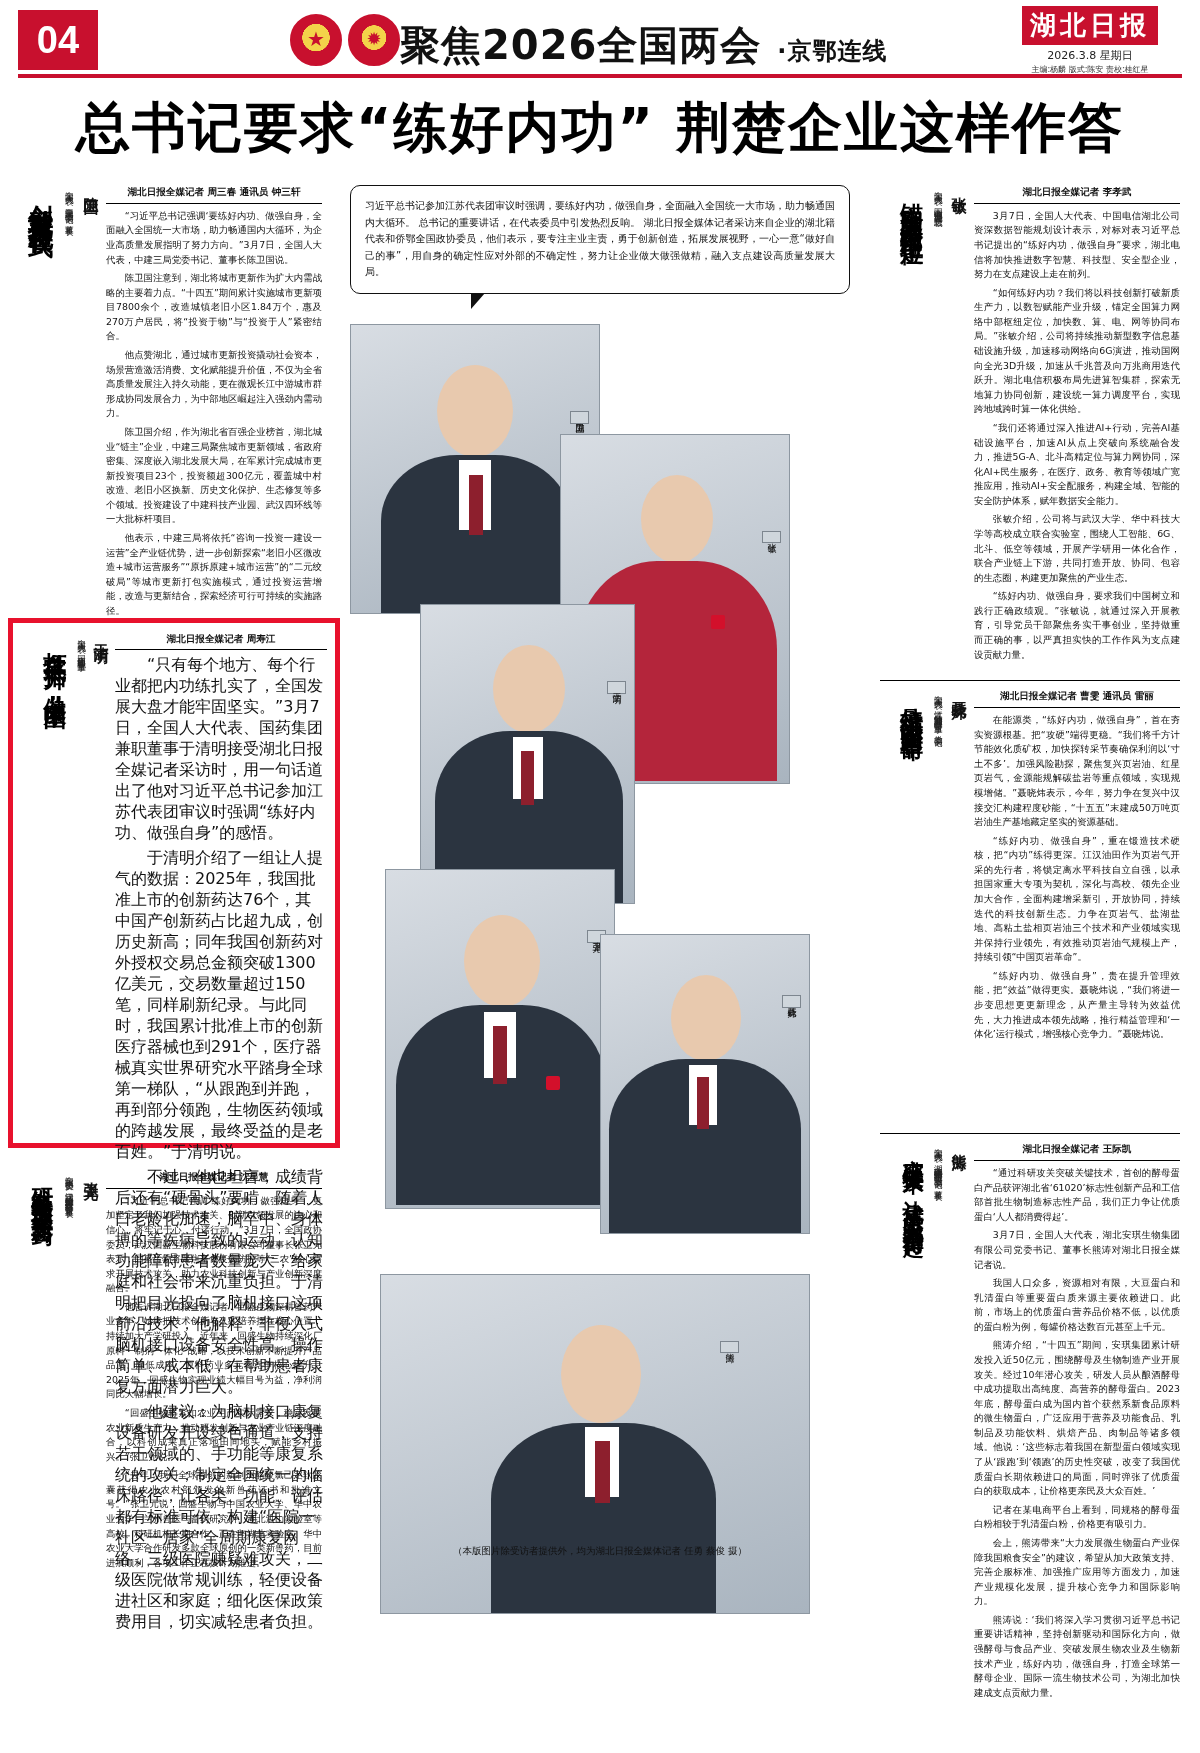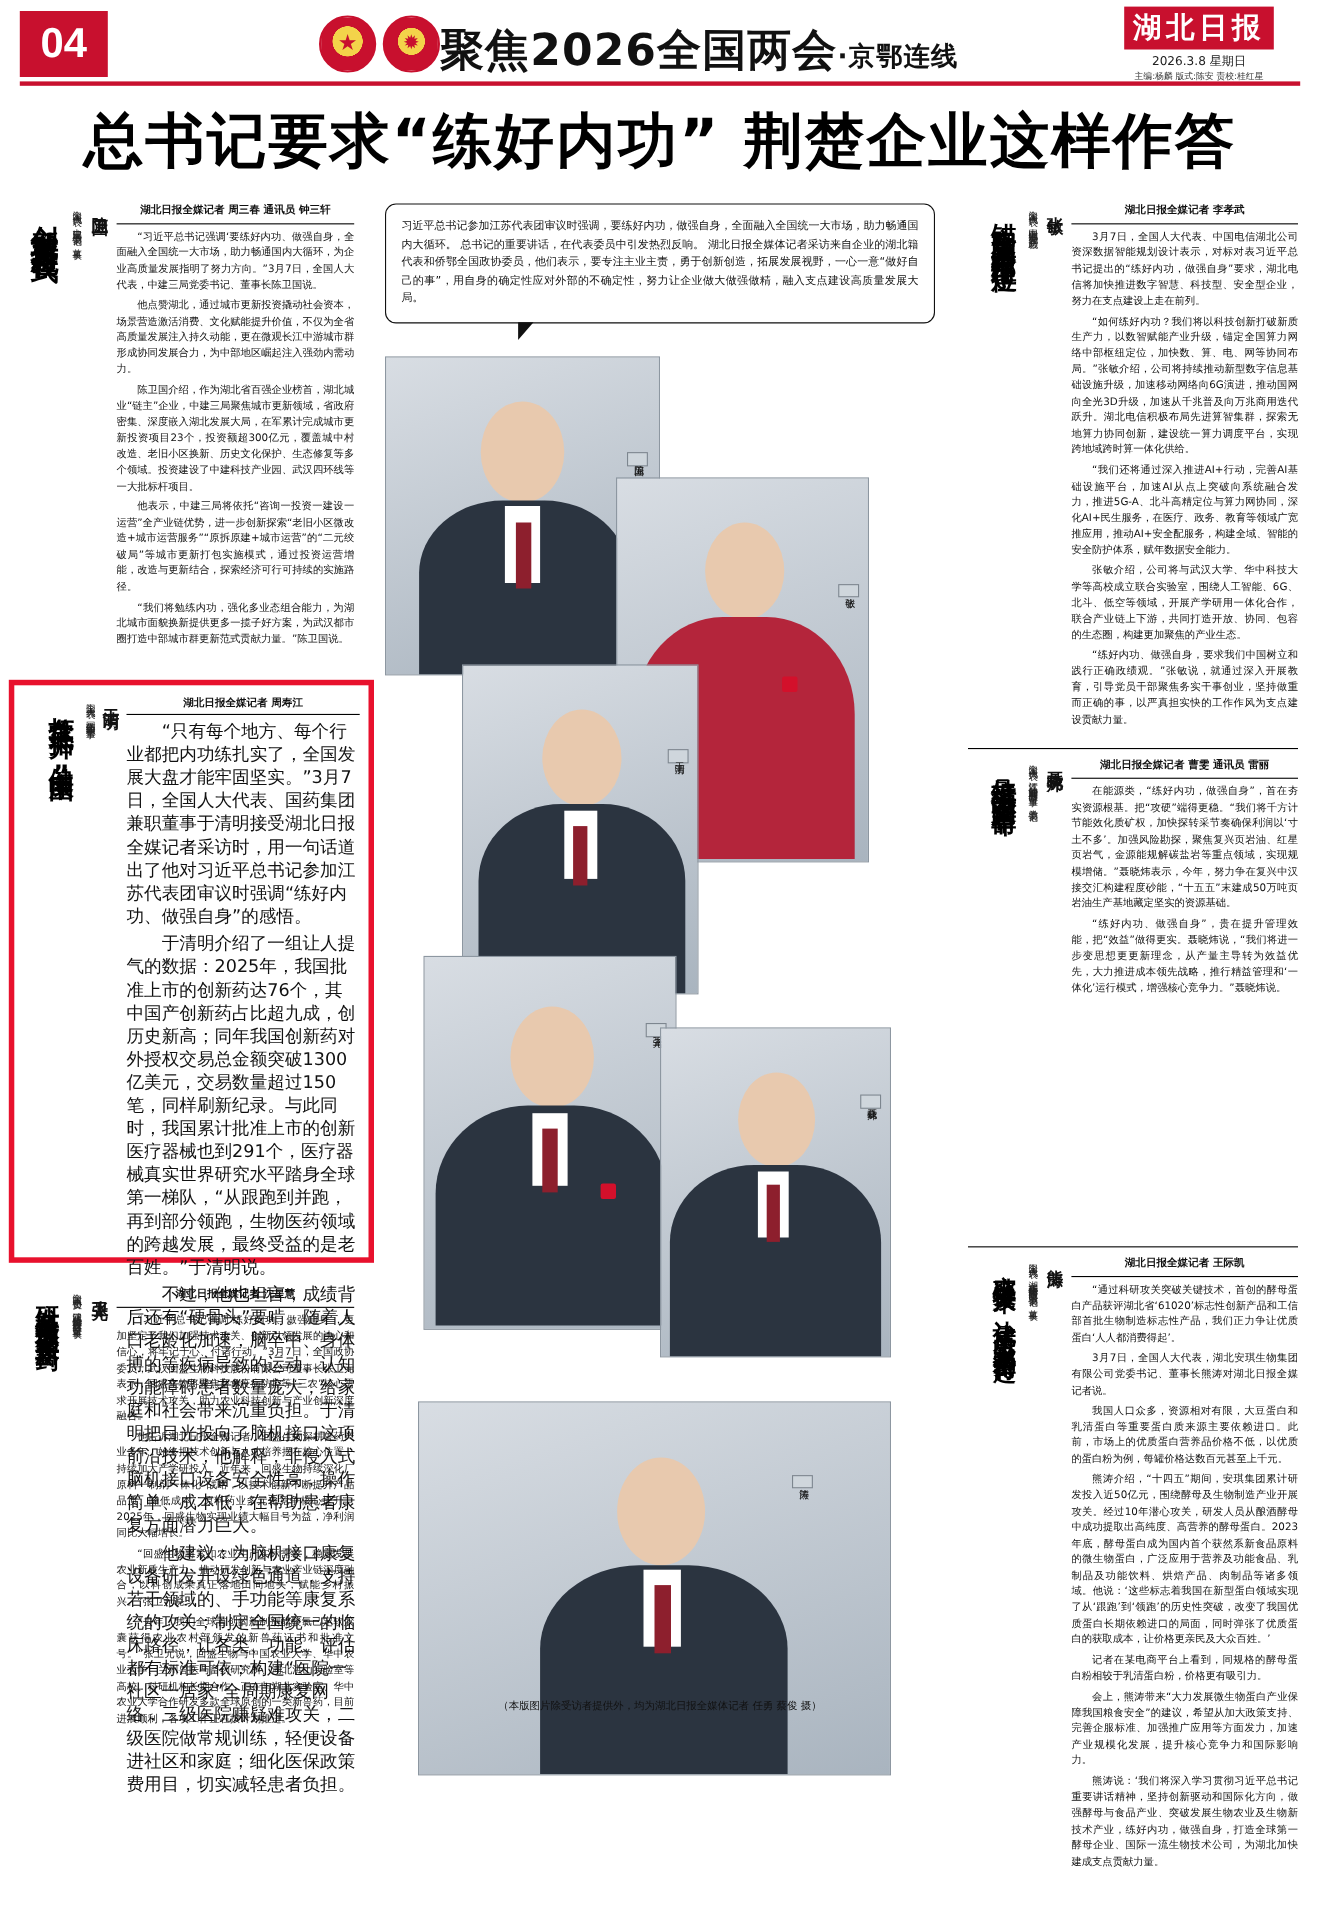--- a/index.html
+++ b/index.html
@@ -26,21 +26,21 @@
   .emblem-wrap { position:absolute; left:290px; top:14px; display:flex; gap:6px; }
   .emblem { width:52px; height:52px; border-radius:50%; background:radial-gradient(circle at 50% 45%, #f3d34a 0 38%, #c8102e 39% 100%); border:2px solid #c8102e; position:relative; }
   .emblem:after{ content:"★"; position:absolute; left:50%; top:50%; transform:translate(-50%,-55%); color:#c8102e; font-size:20px;}
   .emblem2 { width:52px; height:52px; border-radius:50%; background:radial-gradient(circle at 50% 45%, #f3d34a 0 34%, #c8102e 35% 100%); border:2px solid #c8102e; position:relative; }
   .emblem2:after{ content:"✹"; position:absolute; left:50%; top:50%; transform:translate(-50%,-55%); color:#c8102e; font-size:18px;}
   .focus-title {
     position:absolute; left:400px; top:18px;
     font-size:40px; font-weight:bold; letter-spacing:1px;
     font-family:"DejaVu Sans", sans-serif; color:#111;
   }
-  .focus-sub { font-size:24px; font-weight:bold; }
+  .focus-sub { font-size:24px; font-weight:bold;margin-left:16px; }
   .paper-name {
     position:absolute; right:20px; top:6px; width:180px; text-align:center;
   }
   .paper-name .pn {
     background:#c8102e; color:#fff; font-size:26px; font-weight:bold;
     padding:2px 8px; display:inline-block; letter-spacing:4px;
   }
   .paper-name .pd { font-size:11px; color:#222; margin-top:3px; }
   .paper-name .pe { font-size:8px; color:#333; margin-top:2px; line-height:1.3; }
 
@@ -146,20 +146,21 @@
     <div class="red-rule"></div>
   </div>
 
   <div class="headline">总书记要求“练好内功” 荆楚企业这样作答</div>
 
   <div id="left-col" class="col">
     <div class="left-stack">
       <div class="left-text">
         <div class="colhead">湖北日报全媒记者 周三春 通讯员 钟三轩</div>
         <p class="para">“习近平总书记强调‘要练好内功、做强自身，全面融入全国统一大市场，助力畅通国内大循环，为企业高质量发展指明了努力方向。”3月7日，全国人大代表，中建三局党委书记、董事长陈卫国说。</p>
+        <p class="para">陈卫国注意到，湖北将城市更新作为扩大内需战略的主要着力点。“十四五”期间累计实施城市更新项目7800余个，改造城镇老旧小区1.84万个，惠及270万户居民，将“投资于物”与“投资于人”紧密结合。</p>
         <p class="para">他点赞湖北，通过城市更新投资撬动社会资本，场景营造激活消费、文化赋能提升价值，不仅为全省高质量发展注入持久动能，更在微观长江中游城市群形成协同发展合力，为中部地区崛起注入强劲内需动力。</p>
         <p class="para">陈卫国介绍，作为湖北省百强企业榜首，湖北城业“链主”企业，中建三局聚焦城市更新领域，省政府密集、深度嵌入湖北发展大局，在军累计完成城市更新投资项目23个，投资额超300亿元，覆盖城中村改造、老旧小区换新、历史文化保护、生态修复等多个领域。投资建设了中建科技产业园、武汉四环线等一大批标杆项目。</p>
         <p class="para">他表示，中建三局将依托“咨询一投资一建设一运营”全产业链优势，进一步创新探索“老旧小区微改造+城市运营服务”“原拆原建+城市运营”的“二元绞破局”等城市更新打包实施模式，通过投资运营增能，改造与更新结合，探索经济可行可持续的实施路径。</p>
         <p class="para">“我们将勉练内功，强化多业态组合能力，为湖北城市面貌换新提供更多一揽子好方案，为武汉都市圈打造中部城市群更新范式贡献力量。”陈卫国说。</p>
       </div>
       <div class="left-vert">
         <div class="vname" style="font-size:15px;">陈卫国</div>
         <div class="vtitle">全国人大代表、中建三局党委书记、董事长</div>
         <div class="vbig">创新城市更新打包模式</div>
       </div>
@@ -276,20 +277,21 @@
         <div class="vbig" style="font-size:23px;">锚定全国算力网络中部枢纽定位</div>
       </div>
     </div>
 
     <div class="sep-line"></div>
 
     <div class="right-stack col" style="position:relative; left:0; top:0;">
       <div class="right-text">
         <div class="colhead">湖北日报全媒记者 曹雯 通讯员 雷丽</div>
         <p class="para">在能源类，“练好内功，做强自身”，首在夯实资源根基。把“攻硬”端得更稳。“我们将千方计节能效化质矿权，加快探转采节奏确保利润以‘寸土不多’。加强风险勘探，聚焦复兴页岩油、红星页岩气，金源能规解碳盐岩等重点领域，实现规模增储。”聂晓炜表示，今年，努力争在复兴中汉接交汇构建程度砂能，“十五五”末建成50万吨页岩油生产基地藏定坚实的资源基础。</p>
+        <p class="para">“练好内功、做强自身”，重在锻造技术硬核，把“内功”练得更深。江汉油田作为页岩气开采的先行者，将锁定离水平科技自立自强，以承担国家重大专项为契机，深化与高校、领先企业加大合作，全面构建增采新引，开放协同，持续迭代的科技创新生态。力争在页岩气、盐湖盐地、高粘土盐相页岩油三个技术和产业领域实现并保持行业领先，有效推动页岩油气规模上产，持续引领“中国页岩革命”。</p>
         <p class="para">“练好内功、做强自身”，贵在提升管理效能，把“效益”做得更实。聂晓炜说，“我们将进一步变思想更更新理念，从产量主导转为效益优先，大力推进成本领先战略，推行精益管理和‘一体化’运行模式，增强核心竞争力。”聂晓炜说。</p>
       </div>
       <div class="right-vert" style="height:430px;">
         <div class="vname" style="font-size:15px;">聂晓炜</div>
         <div class="vtitle">全国人大代表、江汉石油油管理局有限公司董事、党委书记</div>
         <div class="vbig" style="font-size:23px;">持续引领『中国页岩革命』</div>
       </div>
     </div>
 
     <div class="sep-line"></div>

